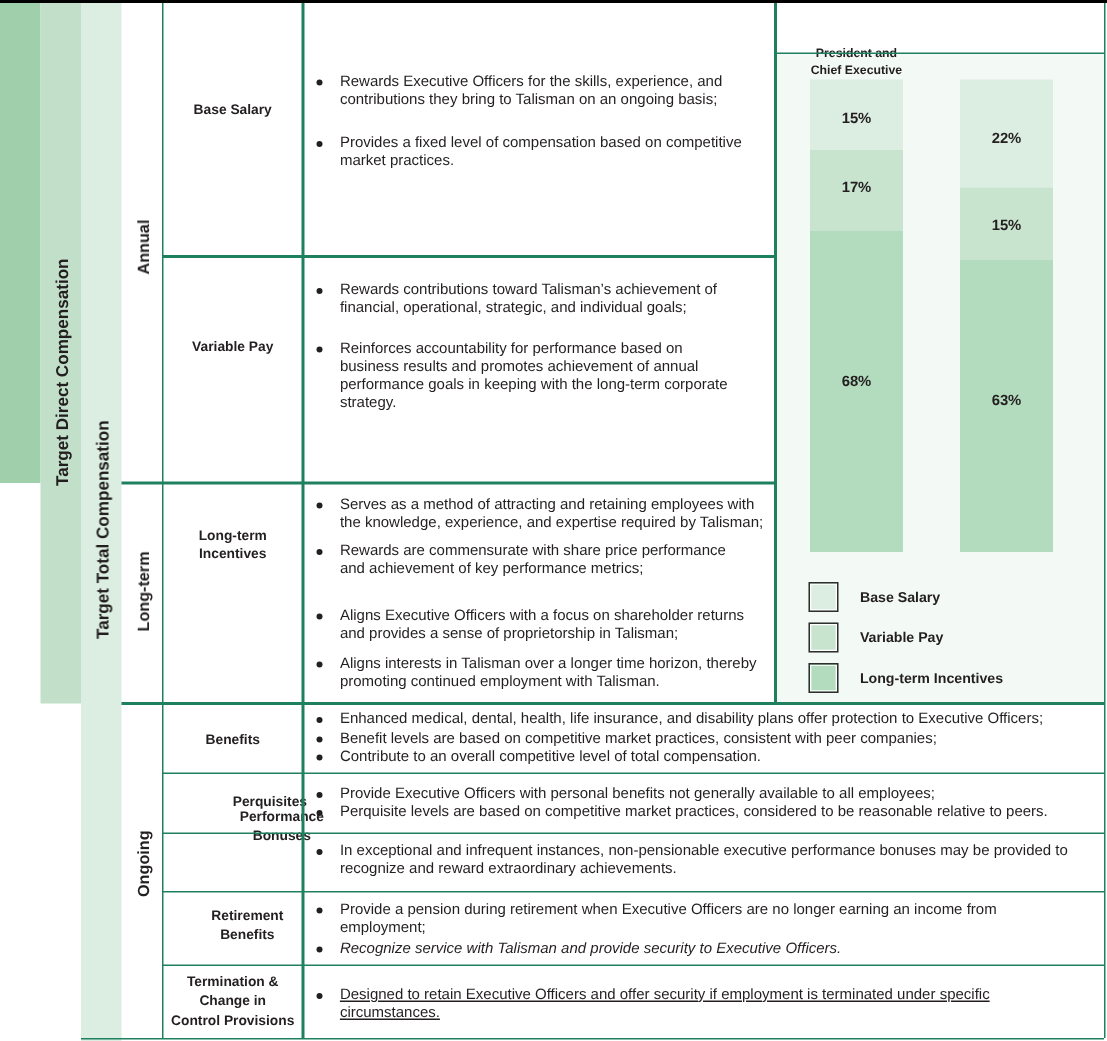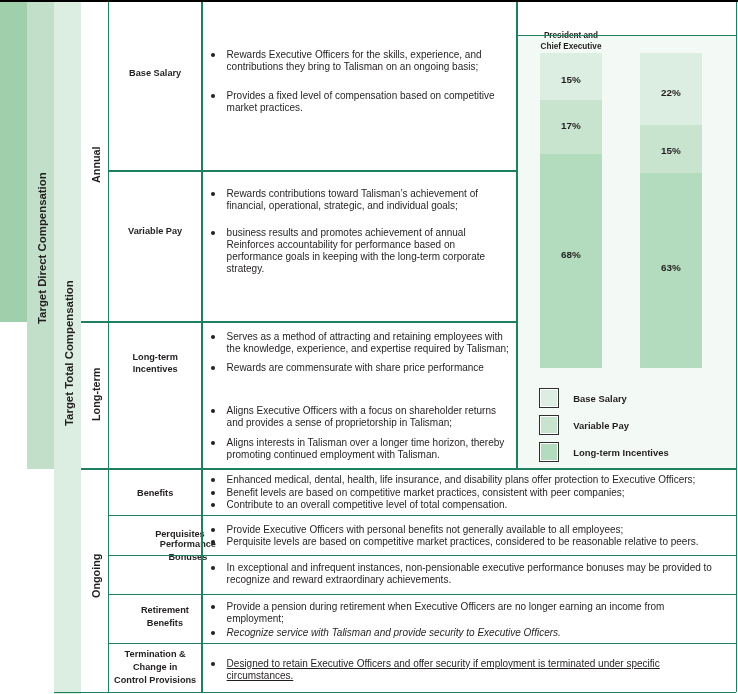--- a/index.html
+++ b/index.html
@@ -77,37 +77,38 @@
       <div class="rowlabel" style="left: 108.4px; width: 93.5px; top: 191.5px; height: 80px;">
         <div>Variable Pay</div>
       </div>
       <div class="bullets" style="left: 226.6px; top: 188px;">
         <span class="dot"></span>
         <div class="bline">Rewards contributions toward Talisman’s achievement of</div>
         <div class="bline">financial, operational, strategic, and individual goals;</div>
       </div>
       <div class="bullets" style="left: 226.6px; top: 226.7px;">
         <span class="dot"></span>
+        <div class="bline">Reinforces accountability for performance based on</div>
         <div class="bline">business results and promotes achievement of annual</div>
-        <div class="bline">Reinforces accountability for performance based on</div>
         <div class="bline">performance goals in keeping with the long-term corporate</div>
         <div class="bline">strategy.</div>
       </div>
       <div class="rowlabel" style="left: 108.4px; width: 93.5px; top: 323.3px; height: 80px;">
         <div>Long-term</div>
         <div>Incentives</div>
       </div>
       <div class="bullets" style="left: 226.6px; top: 331.1px;">
         <span class="dot"></span>
         <div class="bline">Serves as a method of attracting and retaining employees with</div>
         <div class="bline">the knowledge, experience, and expertise required by Talisman;</div>
       </div>
       <div class="bullets" style="left: 226.6px; top: 361.6px;">
         <span class="dot"></span>
         <div class="bline">Rewards are commensurate with share price performance</div>
+        <div class="bline">and achievement of key performance metrics;</div>
       </div>
       <div class="bullets" style="left: 226.6px; top: 405.4px;">
         <span class="dot"></span>
         <div class="bline">Aligns Executive Officers with a focus on shareholder returns</div>
         <div class="bline">and provides a sense of proprietorship in Talisman;</div>
       </div>
       <div class="bullets" style="left: 226.6px; top: 436.9px;">
         <span class="dot"></span>
         <div class="bline">Aligns interests in Talisman over a longer time horizon, thereby</div>
         <div class="bline">promoting continued employment with Talisman.</div>

